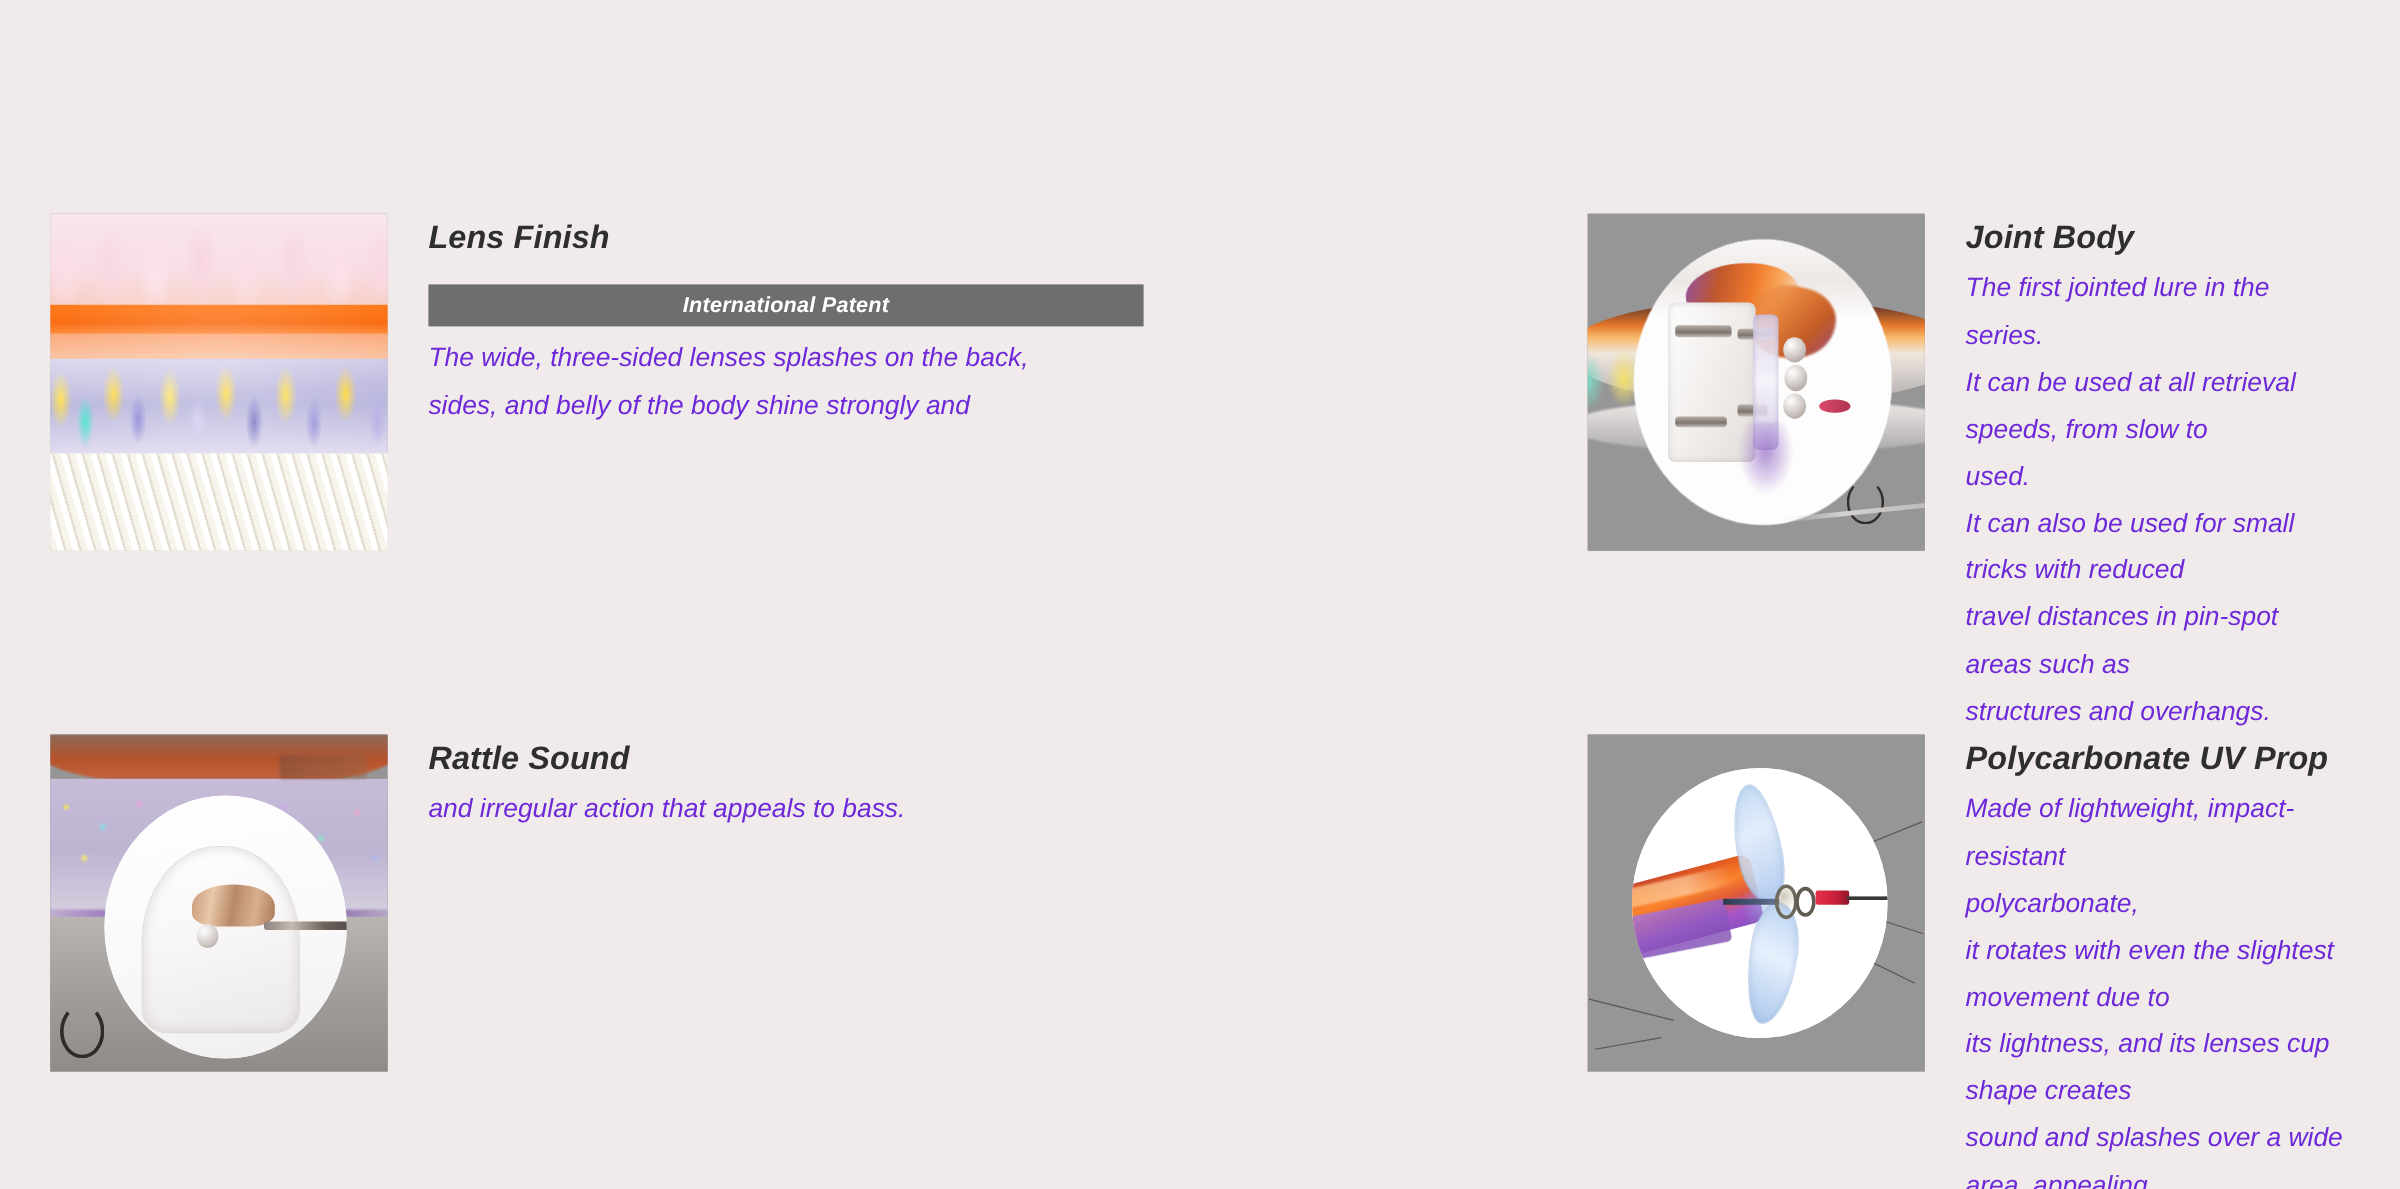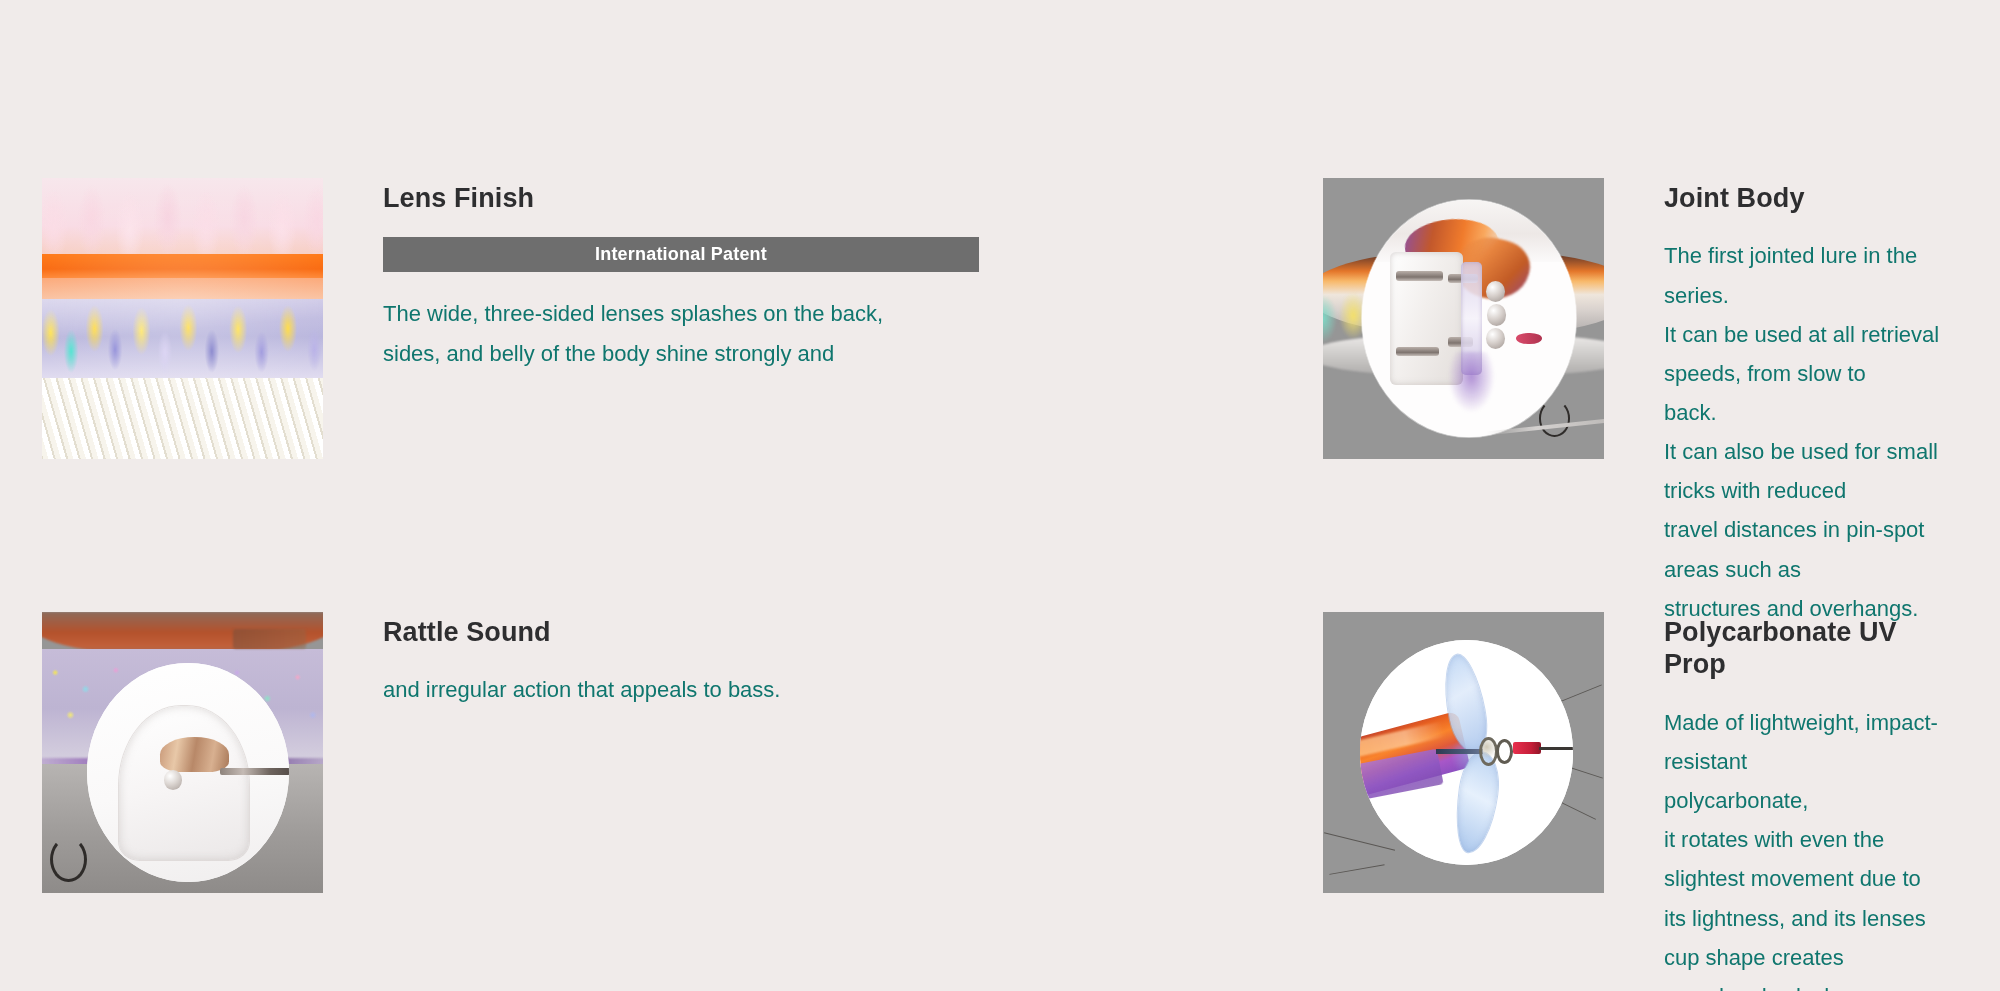--- a/index.html
+++ b/index.html
@@ -44,21 +44,22 @@
     left: 42px;
     width: 1916px;
     display: grid;
     grid-template-columns: 1281px 635px;
     grid-template-rows: 434px auto;
   }
 
   .feature {
     display: flex;
     align-items: flex-start;
-    gap: 60px;
+    gap: 34px;
+    font-style: italic;
   }
 
   
   .figure {
     position: relative;
     flex: 0 0 281px;
     width: 281px;
     height: 281px;
     overflow: hidden;
     background: #969696;
@@ -428,24 +429,24 @@
     color: #FFFFFF;
     font-size: 18px;
     font-weight: 700;
     display: flex;
     align-items: center;
     justify-content: center;
     letter-spacing: 0.2px;
   }
 
   .feature-body {
-    margin-top: 22px;
+    margin-top: 6px;
     font-size: 22px;
     line-height: 1.78;
-    color: #0f766e;
+    color: #6d28d9;
     font-weight: 400;
   }
 
   .feature-body .line { display: block; }
 
   
   .col-left .feature-body  { max-width: 600px; }
   .col-right .feature-body { max-width: 600px; }
 
   .row-2 .content { padding-top: 4px; }
@@ -517,21 +518,21 @@
           <div class="jb-wire"></div>
         </div>
       </div>
 
       <div class="content">
         <div class="feature-title">Joint Body</div>
 
         <div class="feature-body">
           <span class="line">The first jointed lure in the series.</span>
           <span class="line">It can be used at all retrieval speeds, from slow to</span>
-          <span class="line">back.</span>
+          <span class="line">used.</span>
           <span class="line">It can also be used for small tricks with reduced</span>
           <span class="line">travel distances in pin-spot areas such as</span>
           <span class="line">structures and overhangs.</span>
         </div>
       </div>
     </div>
 
     <div class="feature col-left row-2">
 
       <div class="figure">

